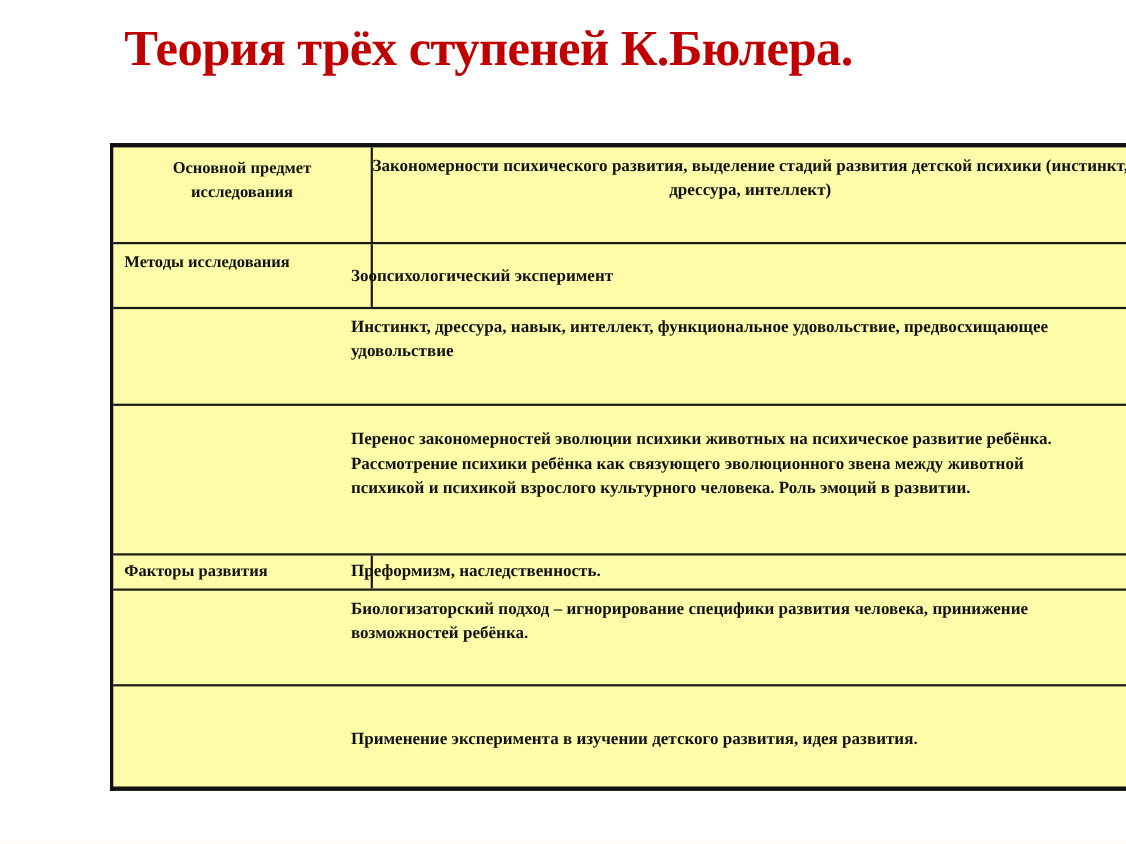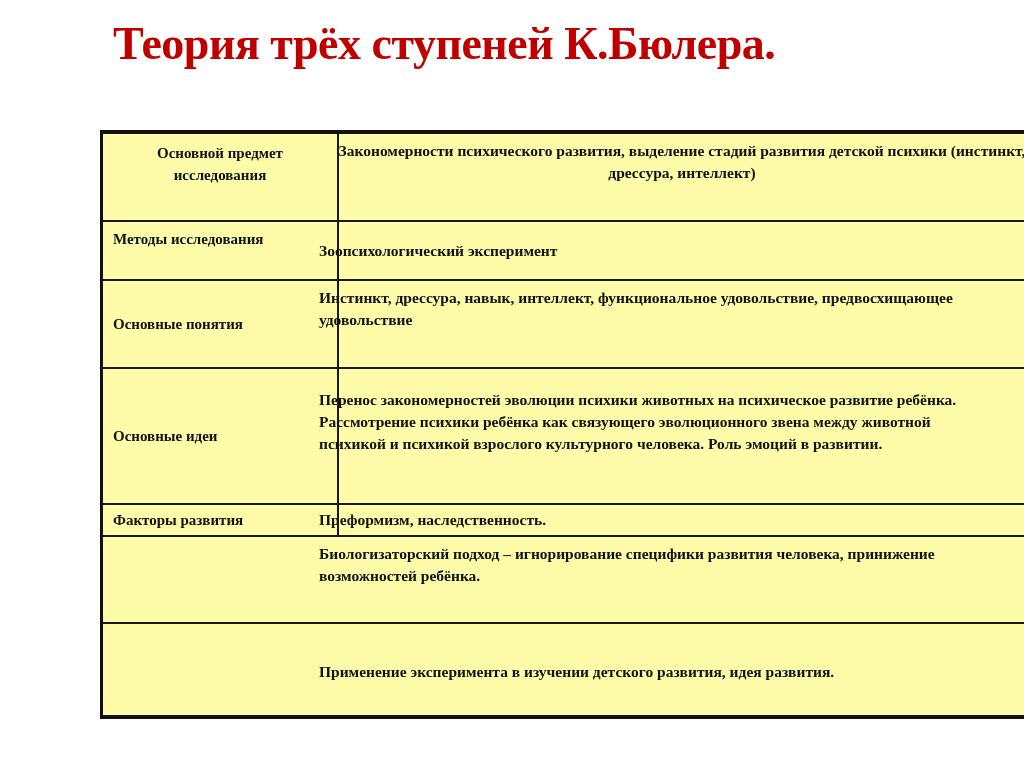--- a/index.html
+++ b/index.html
@@ -58,26 +58,24 @@
     <div class="cell-left center">Основной предмет исследования</div>
     <div class="cell-right center">Закономерности психического развития, выделение стадий развития детской психики (инстинкт, дрессура, интеллект)</div>
   </div>
 
   <div class="row" style="top:88px; height:59px;">
     <div class="cell-left top" style="padding-top:6px;">Методы исследования</div>
     <div class="cell-right middle">Зоопсихологический эксперимент</div>
   </div>
 
   <div class="row" style="top:147px; height:88px;">
-    <div class="cell-left">Основные понятия</div>
     <div class="cell-right">Инстинкт, дрессура, навык, интеллект, функциональное удовольствие, предвосхищающее удовольствие</div>
   </div>
 
   <div class="row" style="top:235px; height:136px;">
-    <div class="cell-left">Основные идеи</div>
     <div class="cell-right" style="padding-top:20px; width:670px;">Перенос закономерностей эволюции психики животных на психическое развитие ребёнка. Рассмотрение психики ребёнка как связующего эволюционного звена между животной психикой и психикой взрослого культурного человека. Роль эмоций в развитии.</div>
   </div>
 
   <div class="row" style="top:371px; height:32px;">
     <div class="cell-left">Факторы развития</div>
     <div class="cell-right middle">Преформизм, наследственность.</div>
   </div>
 
   <div class="row" style="top:403px; height:87px;">
     <div class="cell-right" style="width:700px;">Биологизаторский подход – игнорирование специфики развития человека, принижение возможностей ребёнка.</div>

